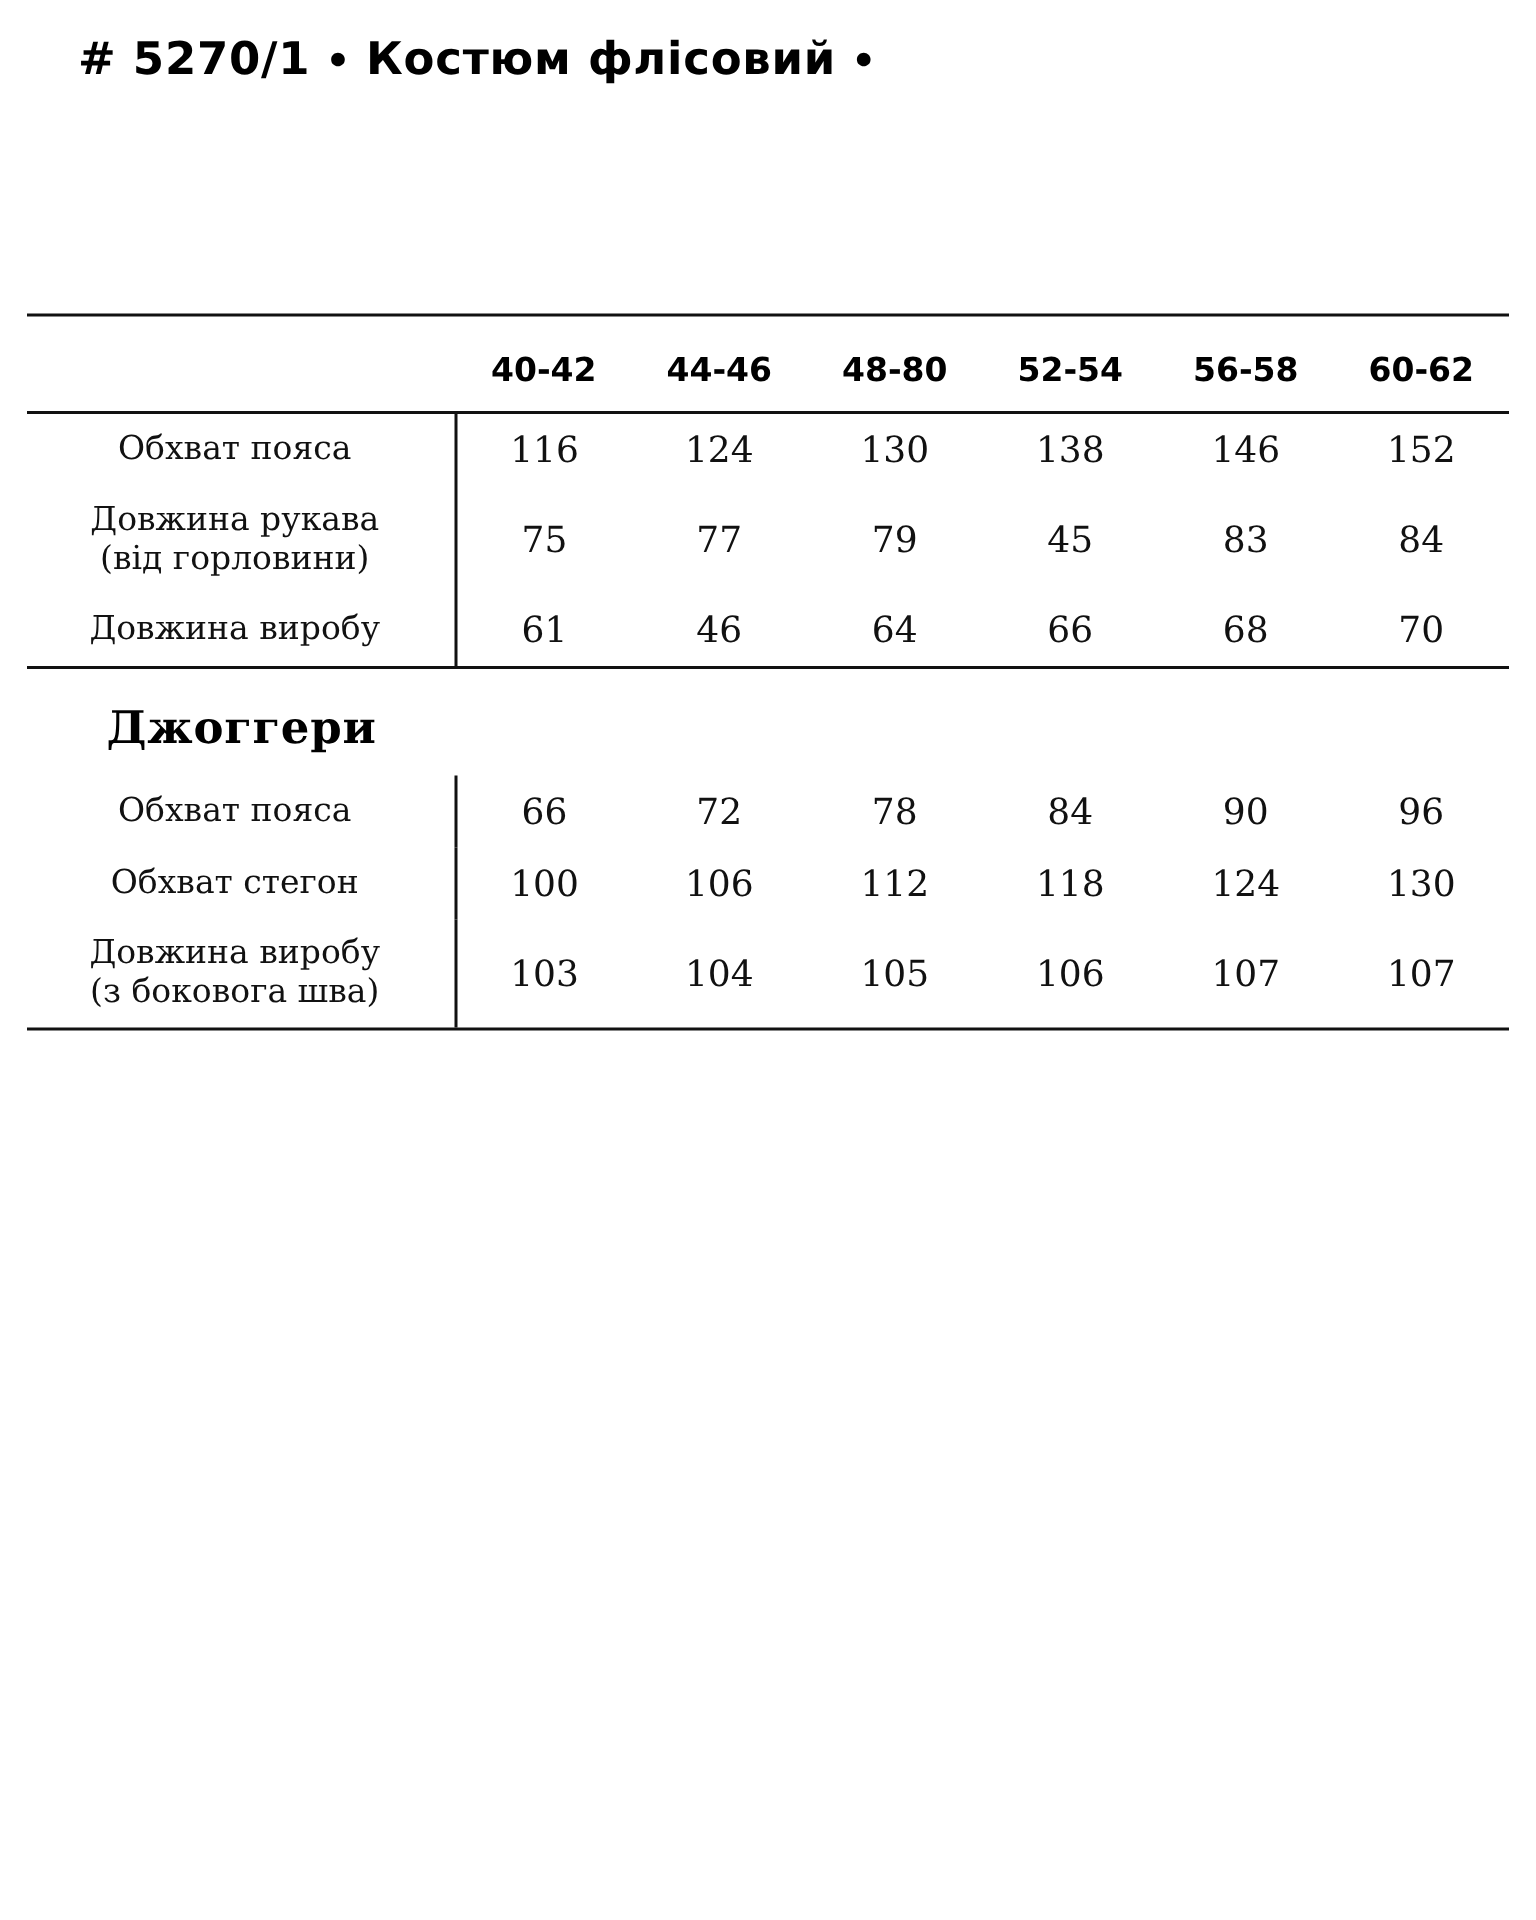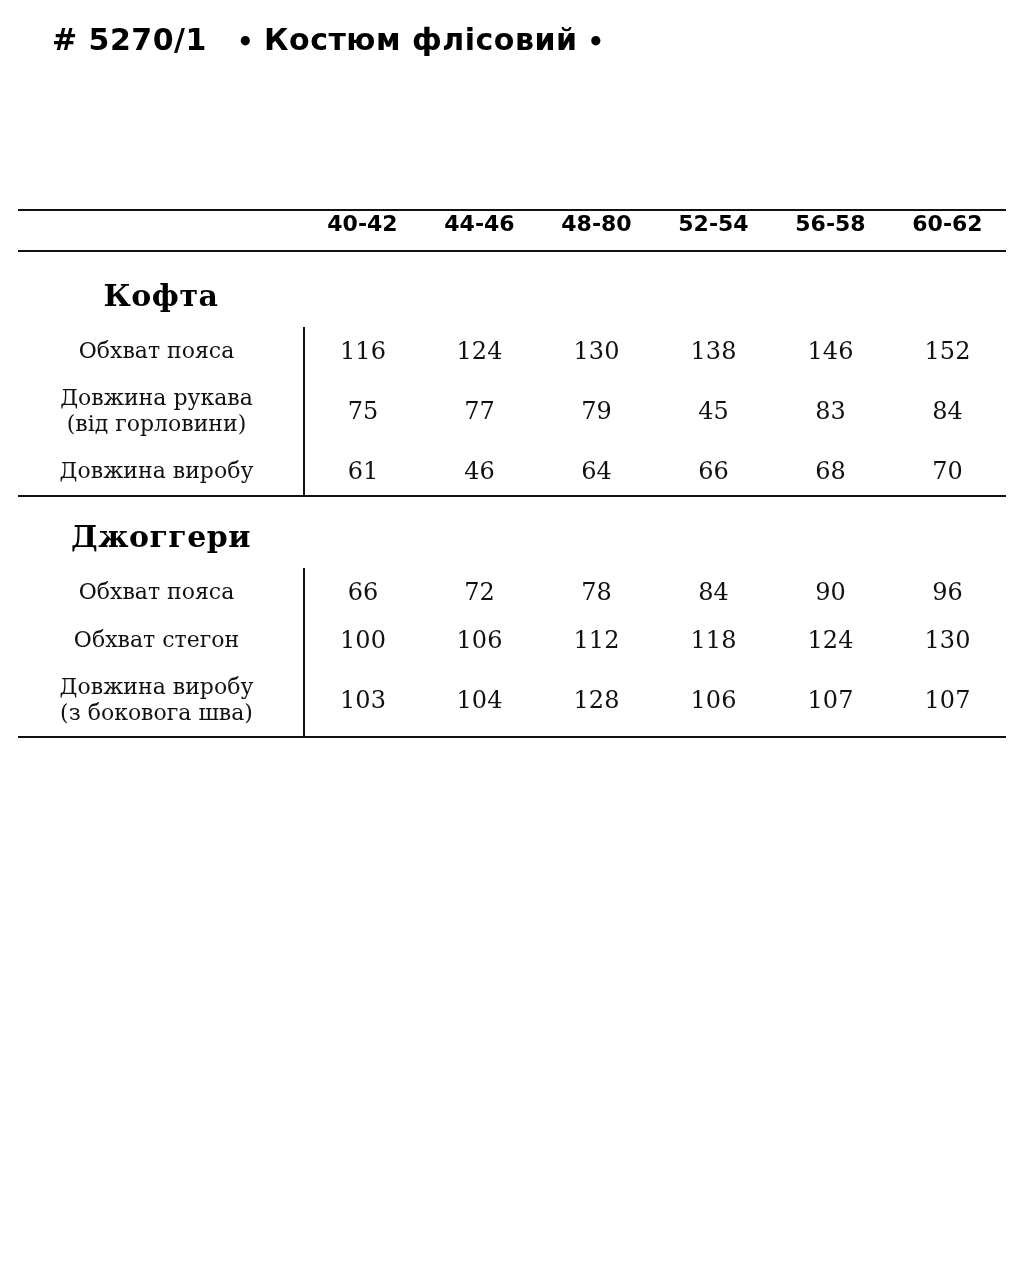--- a/index.html
+++ b/index.html
@@ -26,21 +26,21 @@
   
   .title {
     font-family: "DejaVu Sans", sans-serif;
     font-weight: bold;
     font-size: 30px;
     letter-spacing: 0.5px;
     color: #000000;
     padding: 22px 0 0 52px;
     white-space: nowrap;
   }
-  .title .code { margin-right: 20px; }
+  .title .code { margin-right: 0; }
   .title .dot { font-size: 26px; vertical-align: middle; margin: 0 10px; }
 
   
   .table-wrap {
     margin-top: 152px;
     padding: 0 18px 0 18px;
   }
   table.size-table {
     width: 988px;
     border-collapse: collapse;
@@ -58,21 +58,21 @@
     height: 0;
     font-size: 0;
     line-height: 0;
   }
 
   th.size-head {
     font-family: "DejaVu Sans", sans-serif;
     font-weight: bold;
     font-size: 22px;
     color: #000000;
-    padding: 0 0 14px 0;
+    padding: 24px 0 14px 0;
     text-align: center;
   }
   th.blank-head { padding: 0; }
 
   td.section-title {
     font-family: "DejaVu Serif", serif;
     font-weight: bold;
     font-size: 30px;
     color: #000000;
     text-align: center;
@@ -137,24 +137,20 @@
         <th class="size-head">56-58</th>
         <th class="size-head">60-62</th>
       </tr>
 
       <tr class="rule-mid">
         <td colspan="7">
               <div class="hr"></div>
             </td>
       </tr>
 
-      <tr>
-        <td class="section-title kofta" colspan="1">Кофта</td>
-        <td colspan="6"></td>
-      </tr>
 
 
       <tr>
         <td class="rowlabel">Обхват пояса</td>
         <td class="val">116</td>
         <td class="val">124</td>
         <td class="val">130</td>
         <td class="val">138</td>
         <td class="val">146</td>
         <td class="val">152</td>
@@ -210,21 +206,21 @@
         <td class="val">118</td>
         <td class="val">124</td>
         <td class="val">130</td>
       </tr>
 
       <tr>
         <td class="rowlabel">Довжина виробу
 (з боковога шва)</td>
         <td class="val">103</td>
         <td class="val">104</td>
-        <td class="val">128</td>
+        <td class="val">105</td>
         <td class="val">106</td>
         <td class="val">107</td>
         <td class="val">107</td>
       </tr>
 
 
       <tr class="rule-bot">
         <td colspan="7" class="hr-cellpad">
               <div class="hr"></div>
             </td>

